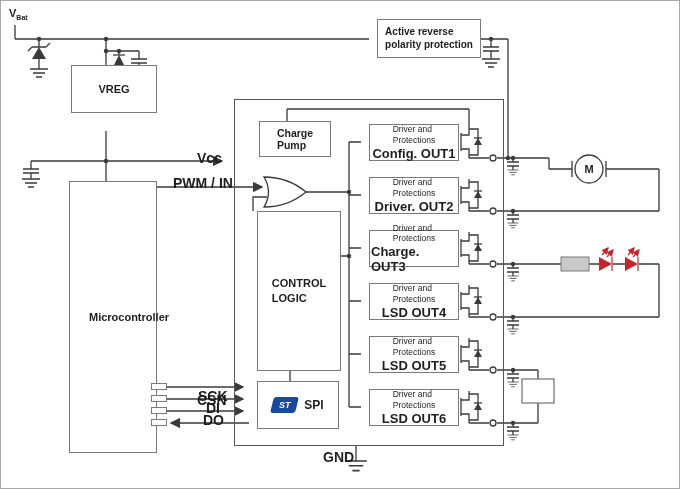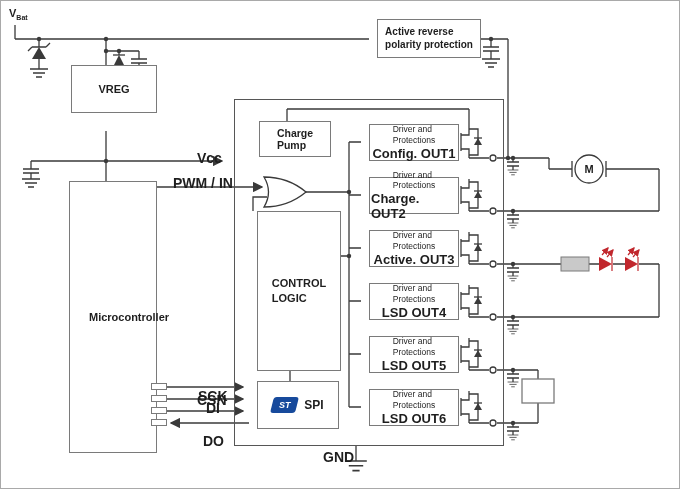--- a/index.html
+++ b/index.html
@@ -213,26 +213,26 @@
   </div>
 
   <div class="box drv" style="top:123px">
     <span class="t ml">Driver and
 Protections</span>
     <span class="n">Config. OUT1</span>
   </div>
   <div class="box drv" style="top:176px">
     <span class="t ml">Driver and
 Protections</span>
-    <span class="n">Charge. OUT2</span>
+    <span class="n">Driver. OUT2</span>
   </div>
   <div class="box drv" style="top:229px">
     <span class="t ml">Driver and
 Protections</span>
-    <span class="n">Active. OUT3</span>
+    <span class="n">Charge. OUT3</span>
   </div>
   <div class="box drv" style="top:282px">
     <span class="t ml">Driver and
 Protections</span>
     <span class="n">LSD OUT4</span>
   </div>
   <div class="box drv" style="top:335px">
     <span class="t ml">Driver and
 Protections</span>
     <span class="n">LSD OUT5</span>
@@ -246,16 +246,16 @@
   <div class="pin" style="left:150px;top:382px"></div>
   <div class="pin" style="left:150px;top:394px"></div>
   <div class="pin" style="left:150px;top:406px"></div>
   <div class="pin" style="left:150px;top:418px"></div>
 
   <div class="lbl" style="left:196px;top:149px">Vcc</div>
   <div class="lbl" style="left:172px;top:174px">PWM / IN</div>
   <div class="lbl" style="left:196px;top:391px">CSN</div>
   <div class="lbl" style="left:197px;top:387px">SCK</div>
   <div class="lbl" style="left:205px;top:399px">DI</div>
-  <div class="lbl" style="left:202px;top:432px">DO</div>
+  <div class="lbl" style="left:202px;top:411px">DO</div>
   <div class="lbl" style="left:322px;top:448px;font-size:14px">GND</div>
 
 </div>
 
 </body></html>

